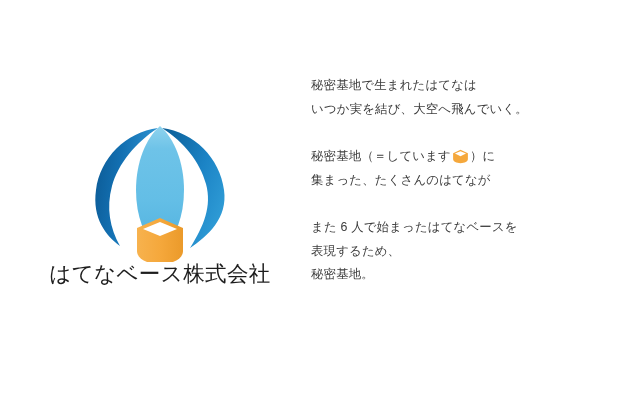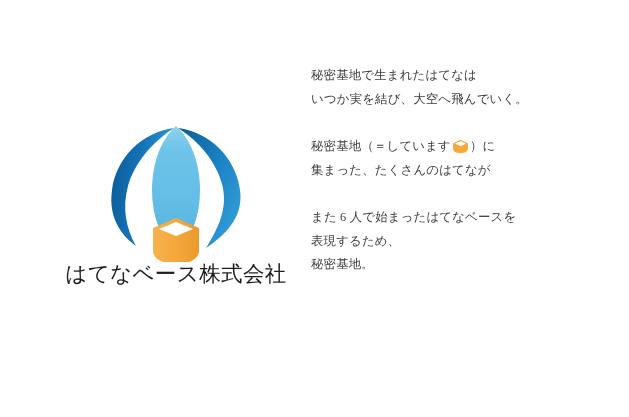--- a/index.html
+++ b/index.html
@@ -18,21 +18,21 @@
   #page {
     position: relative;
     width: 629px;
     height: 417px;
     background: #ffffff;
   }
 
   
   #logo-block {
     position: absolute;
-    left: 56px;
+    left: 40px;
     top: 112px;
     width: 240px;
   }
 
   #logo-mark {
     width: 240px;
     height: 150px;
     display: block;
   }
 
@@ -51,27 +51,26 @@
 
   
   #text-column {
     position: absolute;
     left: 311px;
     top: 58px;
     width: 300px;
   }
 
   .para {
-    margin: 6px 0 24px 0;
+    margin: 16px 0 24px 0;
     padding: 0;
     font-size: 12.4px;
     line-height: 23.5px;
     color: #3c3c3c;
     letter-spacing: 0.2px;
-    font-family: Liberation Serif, serif;
   }
   .para:last-child { margin-bottom: 0; }
 
   .para-line {
     display: block;
     white-space: nowrap;
   }
 
   
   .inline-basket {

